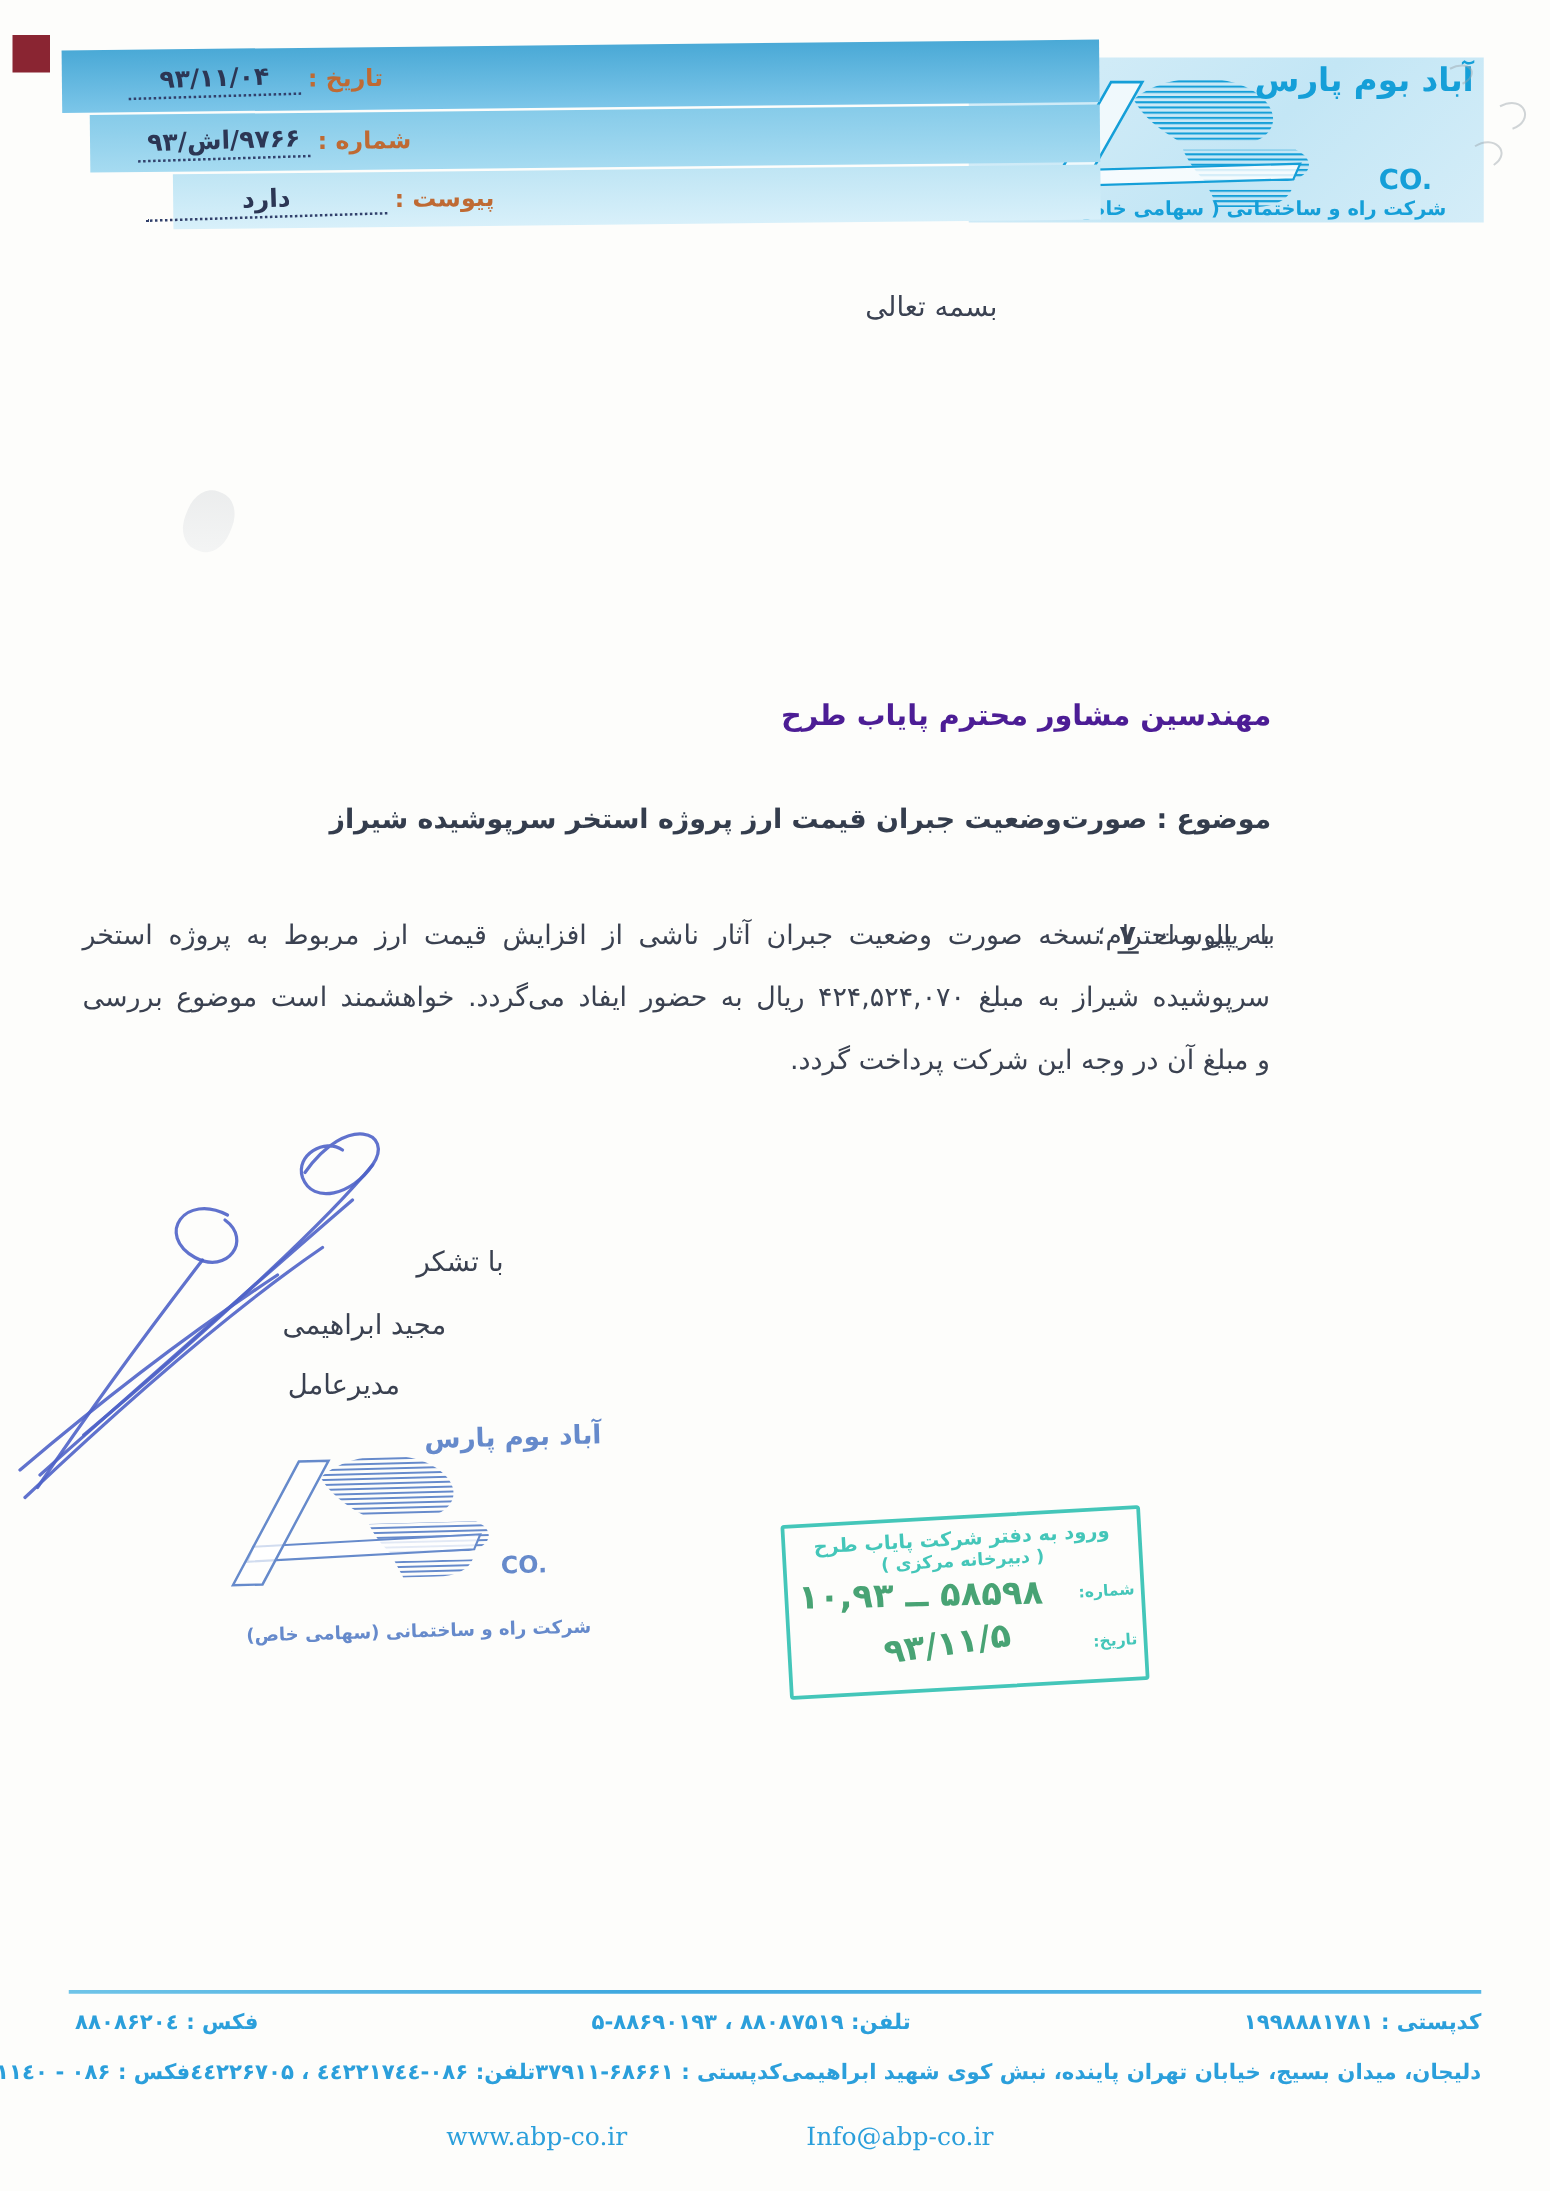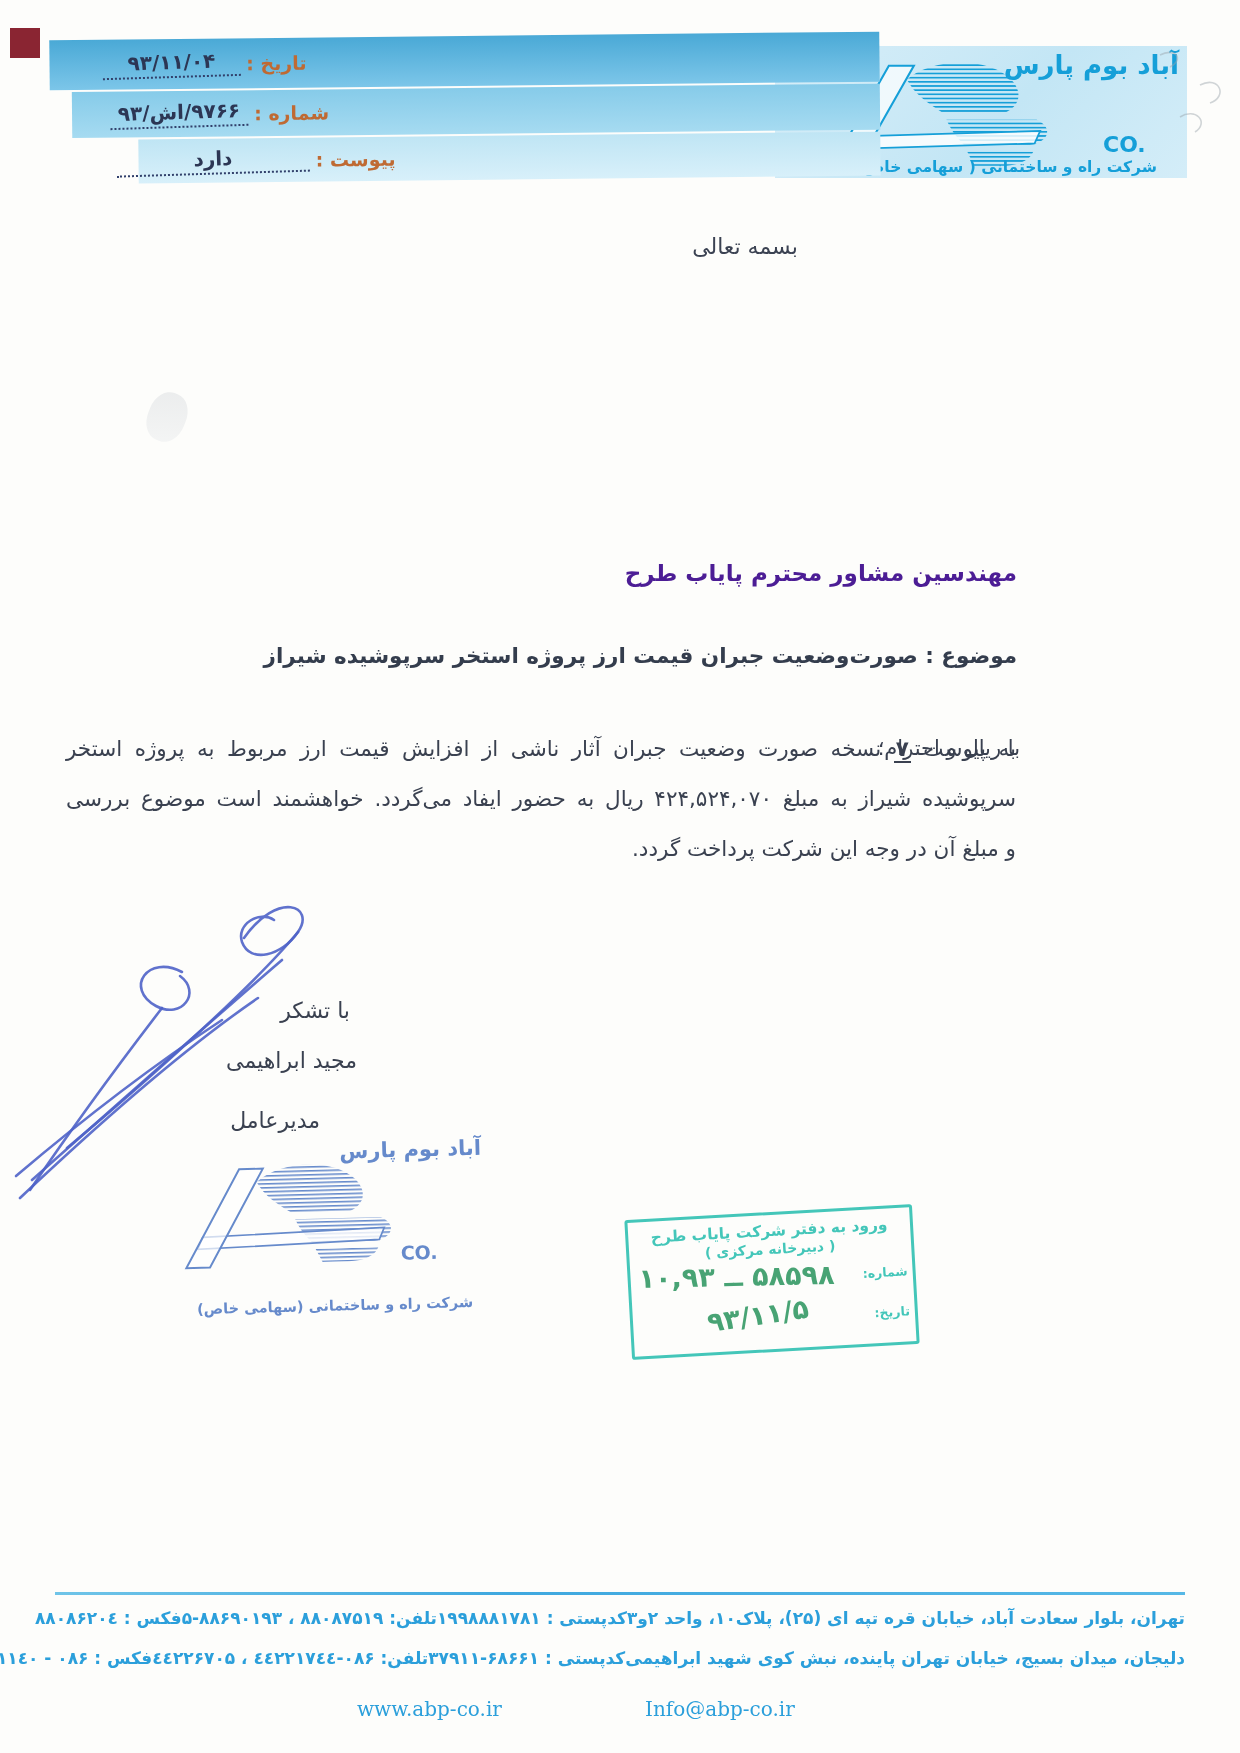--- a/index.html
+++ b/index.html
@@ -45,23 +45,23 @@
   
   .recipient{right:223px;top:560px;font-size:23px;font-weight:bold;color:#4c1d95;}
   .subject{right:223px;top:614px;font-size:21.5px;font-weight:bold;color:#343d4d;margin-top:29px;}
   .salutation{right:220px;top:736px;font-size:21px;}
   .body-block{left:66px;top:724px;width:950px;font-size:21.5px;line-height:50px;color:var(--text-dark);}
   .jline{text-align:justify;text-align-last:justify;white-space:nowrap;}
   .lline{}
   .u7{border-bottom:2px solid var(--text-dark);padding:0 2px;font-weight:bold;}
 
   
-  .closing{right:890px;top:998px;font-size:22px;}
+  .closing{right:837px;top:998px;font-size:22px;}
   .signer-name{right:883px;top:1048px;font-size:22px;}
-  .signer-title{right:920px;top:1096px;font-size:22px;margin-top:12px;}
+  .signer-title{right:920px;top:1096px;font-size:22px;}
   .sig-svg{left:12px;top:880px;width:325px;height:325px;}
   .sig-svg path{stroke:var(--signature-blue);stroke-width:2.6;fill:none;stroke-linecap:round;opacity:.9;}
 
   
   .co-stamp{left:150px;top:1140px;width:335px;height:172px;transform:rotate(-1.5deg);opacity:.93;}
   .co-stamp .logo-title{color:var(--stamp-blue);font-size:21px;right:2px;top:0;}
   .co-stamp .logo-co{color:var(--stamp-blue);font-size:19px;left:250px;top:104px;}
   .co-stamp .logo-sub{color:var(--stamp-blue);font-size:14.5px;right:14px;bottom:-2px;}
   .co-stamp .logo-svg{left:2px;top:18px;width:280px;height:112px;}
   .logo-stamp .pf{fill:var(--stamp-blue);}
@@ -194,21 +194,20 @@
     <div class="recv-l2">( دبیرخانه مرکزی )</div>
     <span class="recv-label recv-num-label">شماره:</span>
     <span class="recv-num">۵۸۵۹۸ ــ ۱۰,۹۳</span>
     <span class="recv-label recv-date-label">تاریخ:</span>
     <span class="recv-date">۹۳/۱۱/۵</span>
   </div>
 
   <div class="abs rule"></div>
 
   <div class="abs footer-row footer-row1">
-    <span>تهران، بلوار سعادت آباد، خیابان قره تپه ای (۲۵)، پلاک۱۰، واحد ۲و۳</span>
     <span>کدپستی : ‎۱۹۹۸۸۸۱۷۸۱‎</span>
     <span>تلفن: ‎۵-۸۸۶۹۰۱۹۳‎ ، ۸۸۰۸۷۵۱۹</span>
     <span>فکس : ‎۸۸۰۸۶۲۰٤‎</span>
   </div>
 
   <div class="abs footer-row footer-row2">
     <span>دلیجان، میدان بسیج، خیابان تهران پاینده، نبش کوی شهید ابراهیمی</span>
     <span>کدپستی : ‎۳۷۹۱۱-۶۸۶۶۱‎</span>
     <span>تلفن: ‎۰۸۶-٤٤۲۲۱۷٤٤‎ ، ٤٤۲۲۶۷۰۵</span>
     <span>فکس : ‎۰۸۶ - ٤٤۲۲۱۱٤۰‎</span>

